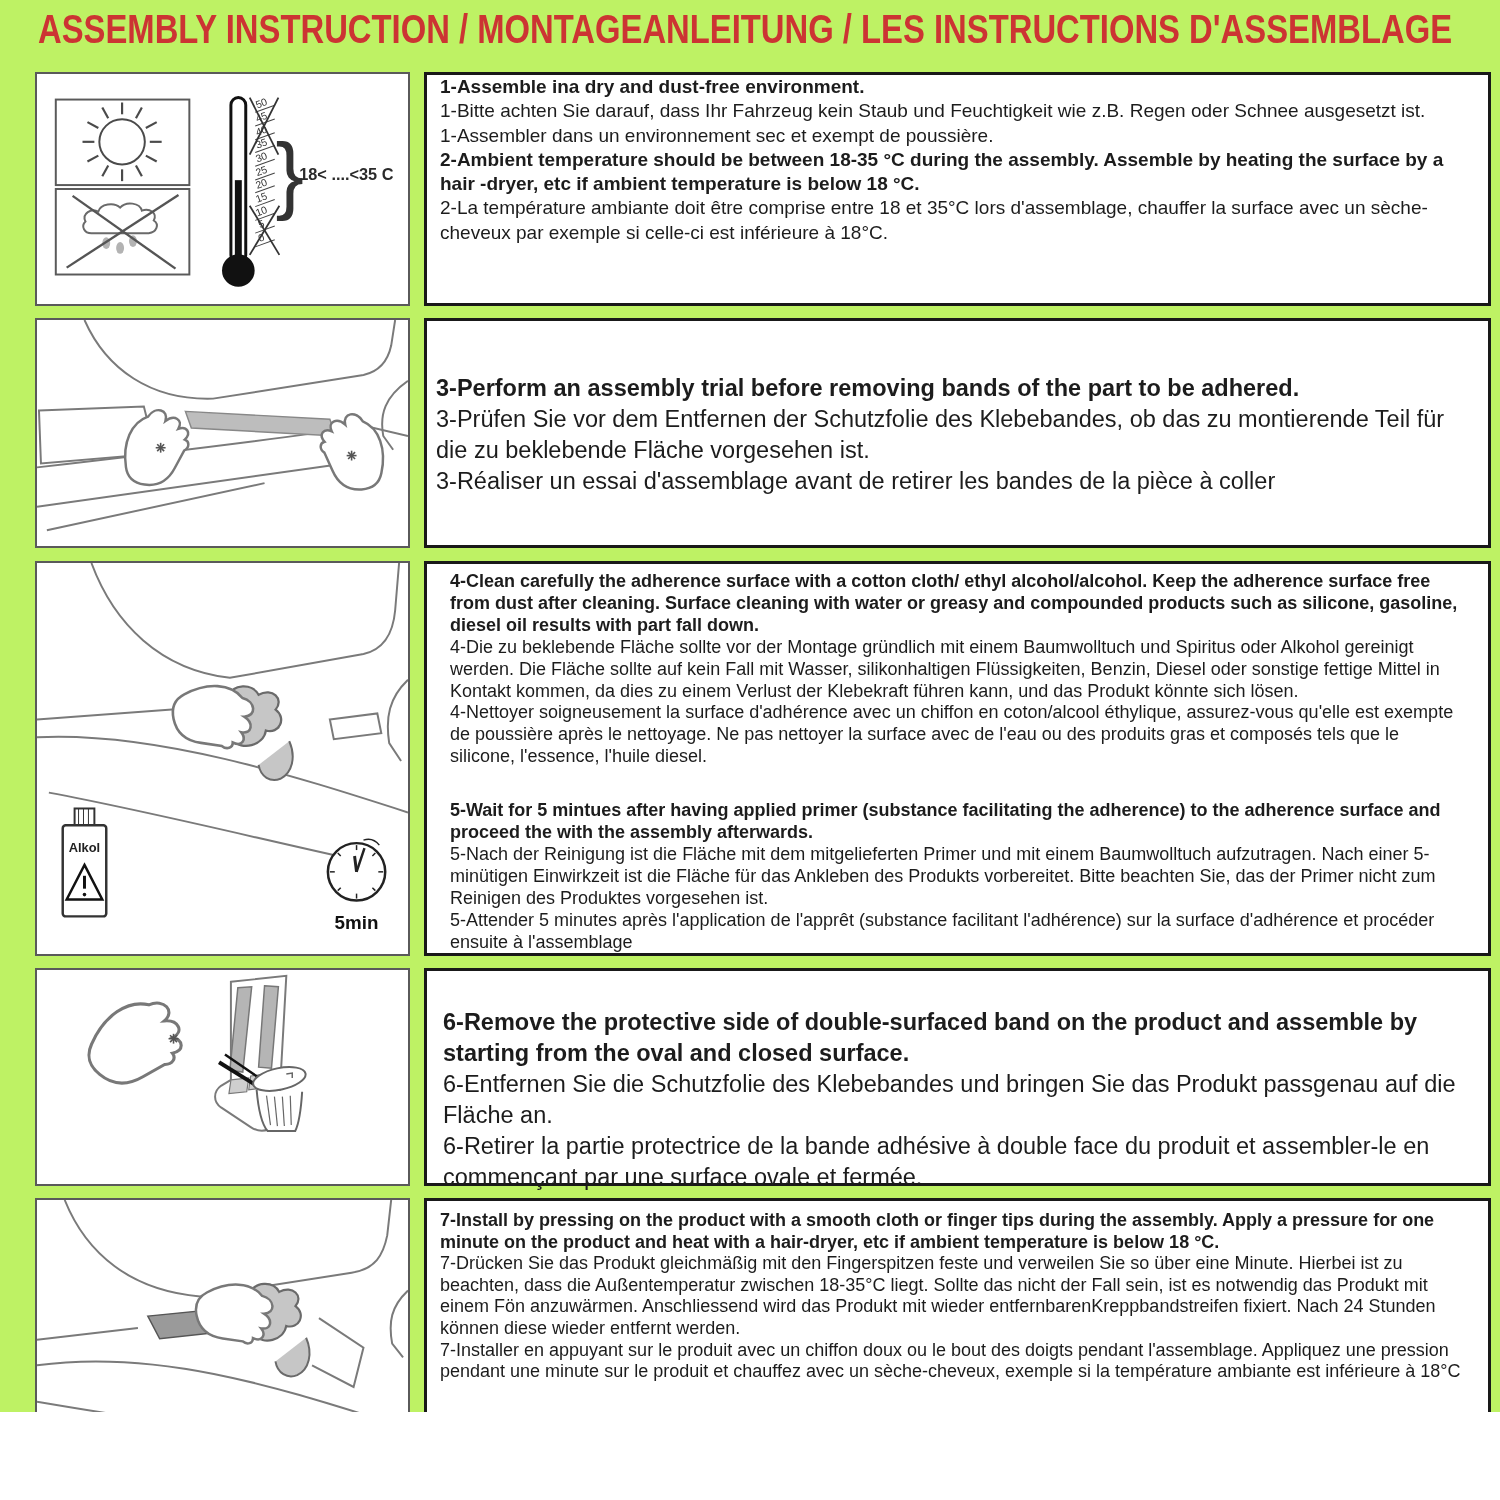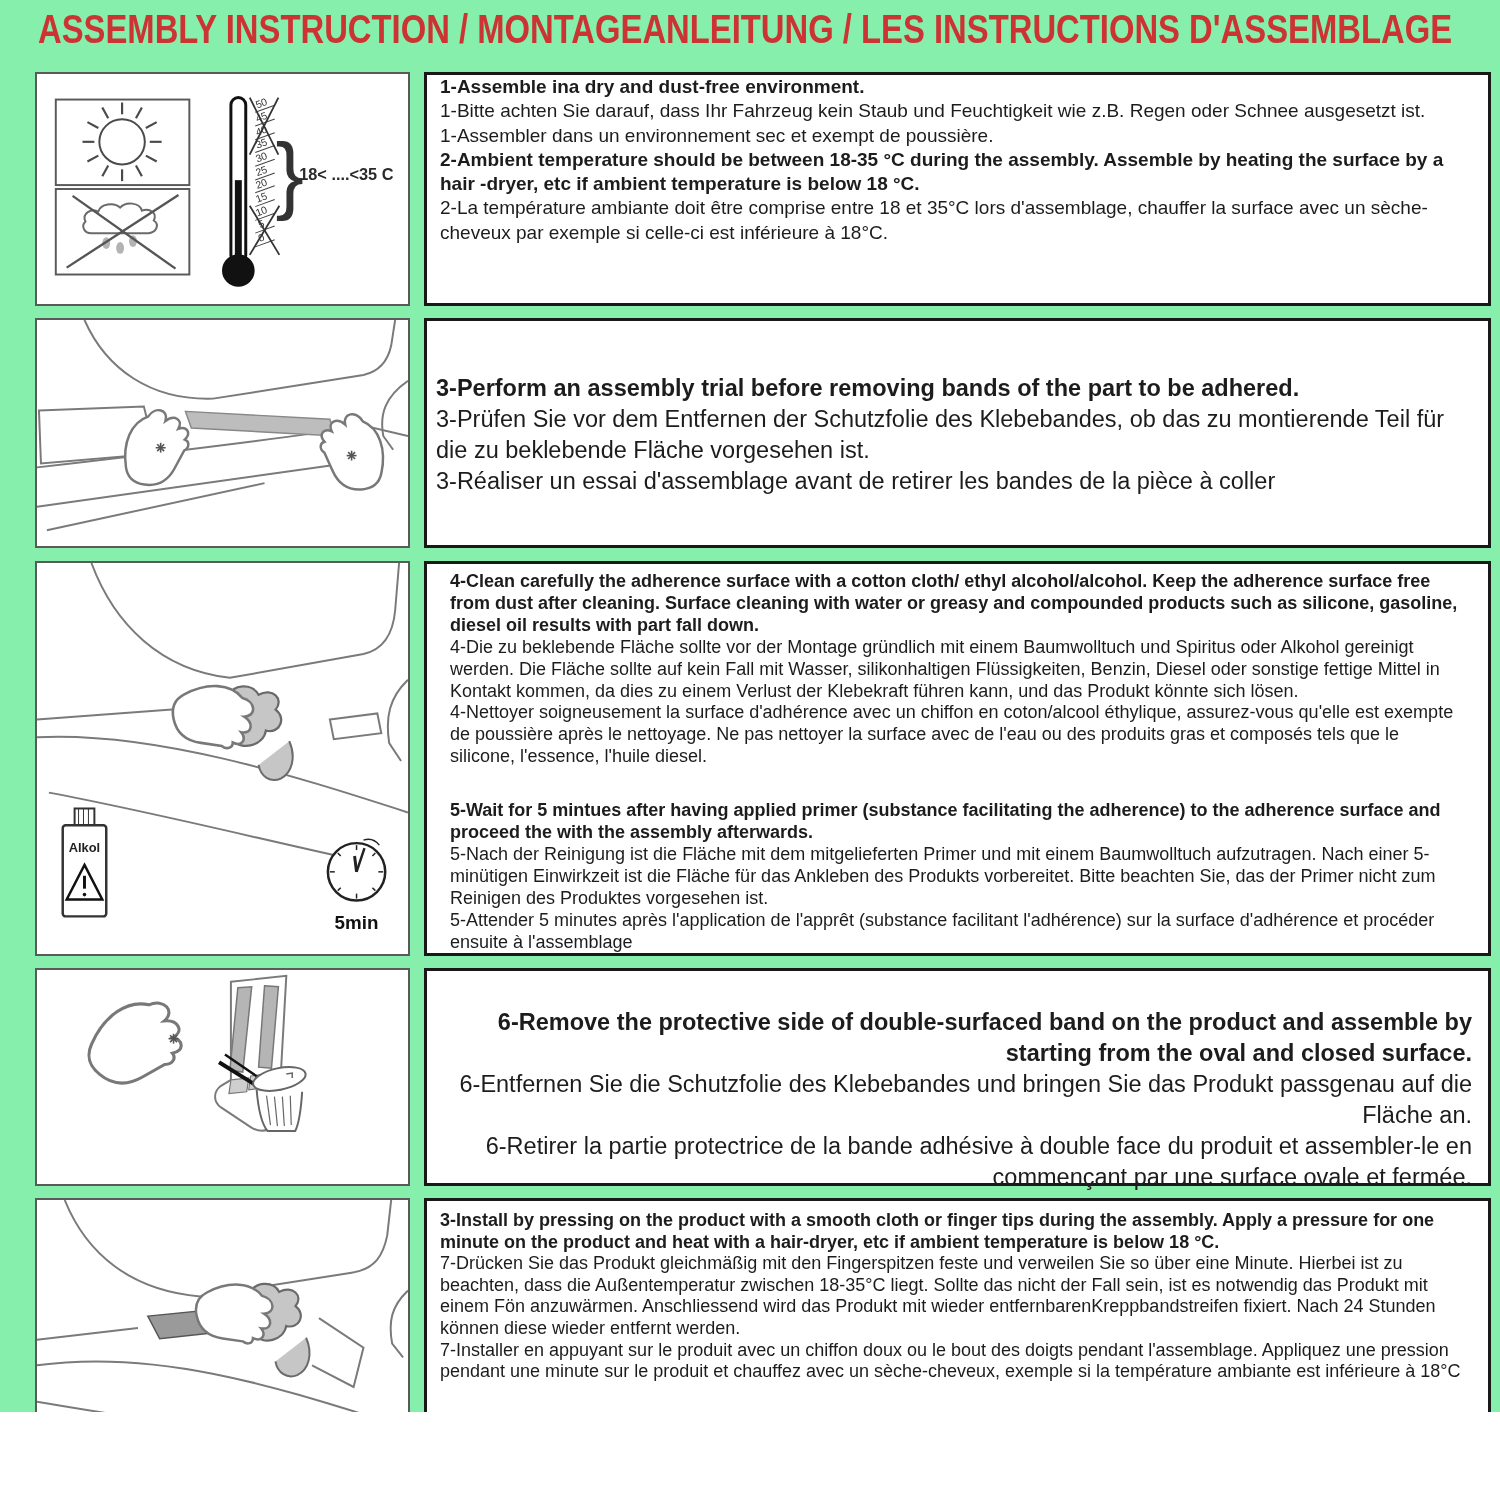--- a/index.html
+++ b/index.html
@@ -1,32 +1,32 @@
 <!DOCTYPE html>
 <html><head>
 <meta charset="utf-8">
 <style>
   html,body{margin:0;padding:0;background:#ffffff;}
   body{width:1500px;height:1500px;font-family:"Liberation Sans","DejaVu Sans",sans-serif;color:#1c1c1c;}
-  .page{position:relative;width:1500px;height:1412px;overflow:hidden;background:#86efac;}
+  .page{position:relative;width:1500px;height:1412px;overflow:hidden;background:#bef264;}
 
   .title{position:absolute;left:38px;top:6px;font-size:41px;font-weight:bold;color:#cc3433;
          white-space:nowrap;letter-spacing:0;transform:scaleX(.80);transform-origin:left top;}
 
   .illus{position:absolute;left:35px;width:375px;background:#fff;border:2px solid #5a5a5a;box-sizing:border-box;}
   .illus svg{display:block;width:100%;height:100%;}
   .tbox{position:absolute;left:424px;width:1067px;background:#fff;border:3px solid #191919;box-sizing:border-box;}
   .tbox p{margin:0;}
   .b{font-weight:bold;}
   .gap{margin-top:16px;}
 
   .i1{top:72px;height:234px;}   .t1{top:72px;height:234px;padding:0 13px;font-size:19px;line-height:24.3px;}
   .i2{top:318px;height:230px;}  .t2{top:318px;height:230px;padding:52px 9px 0;font-size:23.5px;line-height:31px;}
   .i3{top:561px;height:395px;}  .t3{top:561px;height:395px;padding:7px 23px;font-size:18px;line-height:21.9px;}
-  .i4{top:968px;height:218px;}  .t4{top:968px;height:218px;padding:36px 16px 0;font-size:23.5px;line-height:31px;text-align:right;}
+  .i4{top:968px;height:218px;}  .t4{top:968px;height:218px;padding:36px 16px 0;font-size:23.5px;line-height:31px;}
   .i5{top:1198px;height:250px;} .t5{top:1198px;height:234px;padding:9px 13px;font-size:18px;line-height:21.6px;}
   .t3 .gap{margin-top:32px;}
 
   .footer-rule{position:absolute;left:424px;top:1444px;width:812px;height:4px;background:#141414;}
   .logo{position:absolute;left:1254px;top:1408px;font-size:78px;font-weight:bold;letter-spacing:-4px;
         transform:scaleX(1.05);transform-origin:left top;white-space:nowrap;}
   .logo .lk{color:#151515;}
   .logo .lr{color:#d9443e;}
 
   svg text{font-family:"Liberation Sans","DejaVu Sans",sans-serif;}
@@ -269,21 +269,21 @@
         <path d="M30,248 L330,236"></path>
       </g>
       <polygon points="112,118 212,108 224,130 124,141" fill="#9a9a9a" stroke="#555" stroke-width="1.5"></polygon>
       <use href="#cloth" transform="translate(198,100) rotate(-8) scale(1.1)"></use>
       <use href="#hand" transform="translate(228,80) rotate(78)"></use>
       <path d="M272,140 C279,156 275,172 263,178 C253,182 243,176 241,164" fill="#c6c6c6" stroke="#6a6a6a" stroke-width="2"></path>
       <path d="M285,120 L330,150 L320,190 L278,168" fill="none" stroke="#7a7a7a" stroke-width="2"></path>
     </svg>
   </div>
   <div class="tbox t5">
-    <p class="b">3-Install by pressing on the product with a smooth cloth or finger tips during the assembly. Apply a pressure for one minute on the product and heat with a hair-dryer, etc if ambient temperature is below 18 °C.</p>
+    <p class="b">7-Install by pressing on the product with a smooth cloth or finger tips during the assembly. Apply a pressure for one minute on the product and heat with a hair-dryer, etc if ambient temperature is below 18 °C.</p>
     <p>7-Drücken Sie das Produkt gleichmäßig mit den Fingerspitzen feste und verweilen Sie so über eine Minute. Hierbei ist zu beachten, dass die Außentemperatur zwischen 18-35°C liegt. Sollte das nicht der Fall sein, ist es notwendig das Produkt mit einem Fön anzuwärmen. Anschliessend wird das Produkt mit wieder entfernbarenKreppbandstreifen fixiert. Nach 24 Stunden können diese wieder entfernt werden.</p>
     <p>7-Installer en appuyant sur le produit avec un chiffon doux ou le bout des doigts pendant l'assemblage. Appliquez une pression pendant une minute sur le produit et chauffez avec un sèche-cheveux, exemple si la température ambiante est inférieure à 18°C</p>
   </div>
 
   <div class="footer-rule"></div>
   <div class="logo">
     <span class="lk">OM</span><span class="lr">AC</span>
   </div>
 
 </div>

